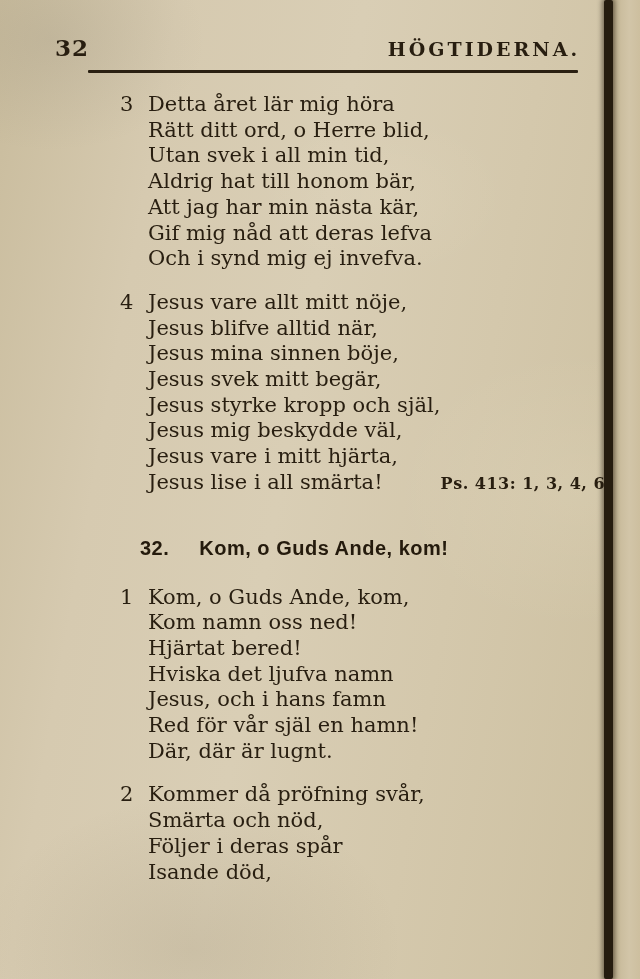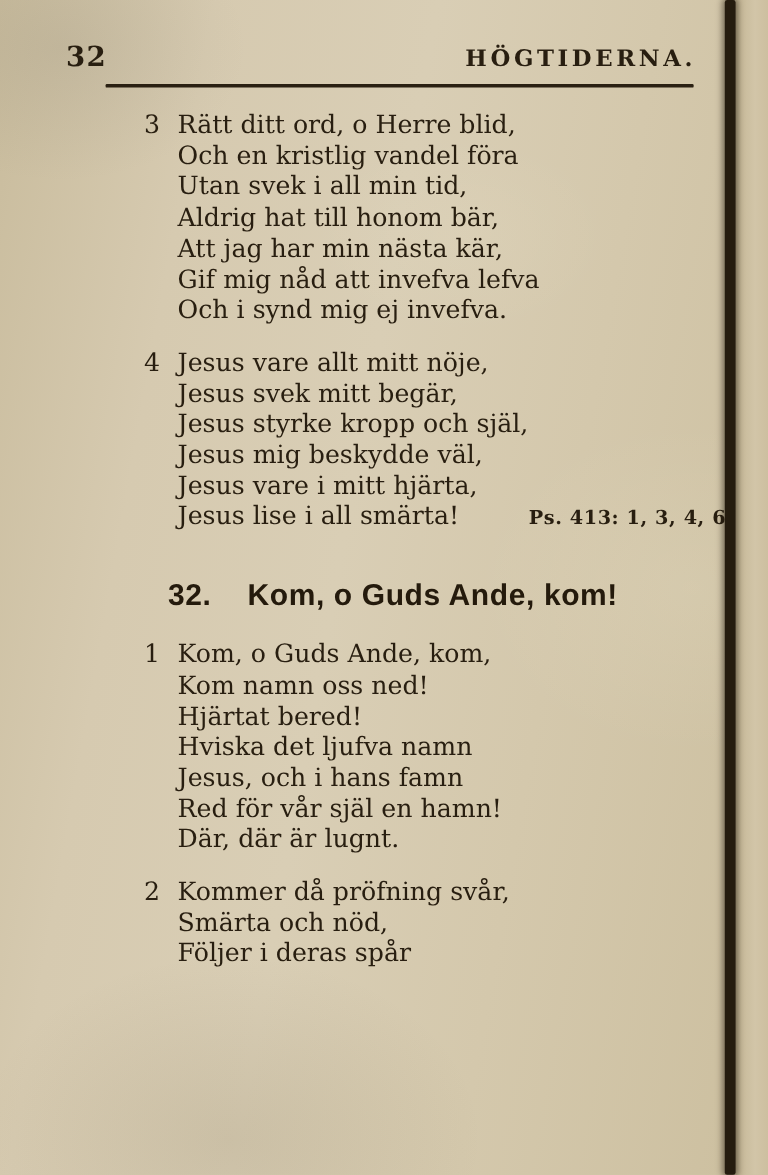--- a/index.html
+++ b/index.html
@@ -73,55 +73,57 @@
     font-size:16px;font-weight:bold;
     letter-spacing:.5px;
     padding-left:10px;
   }
 
   .hymn-heading{
     display:flex;align-items:flex-end;
     margin:34px 0 20px 20px;
     font-family:"Liberation Sans","DejaVu Sans",sans-serif;
     font-weight:bold;
-    font-size:25px;line-height:34px;
+    font-size:20px;line-height:34px;
     letter-spacing:.5px;
     color:#241a0c;
   }
   .hymn-heading .hnum{margin-right:30px;}
 </style>
 </head>
 <body>
 
 <div class="page">
   <div class="texture"></div>
 
   <span class="page-num">32</span>
   <span class="running-title">HÖGTIDERNA.</span>
   <div class="header-rule"></div>
 
   <div class="content">
 
     <section class="verse">
       <span class="vnum">3</span>
       <div class="vlines">
+        <div class="vline">Detta året lär mig höra</div>
         <div class="vline">Rätt ditt ord, o Herre blid,</div>
-        <div class="vline">Och en kristlig vandel föra</div>
         <div class="vline">Utan svek i all min tid,</div>
         <div class="vline">Aldrig hat till honom bär,</div>
         <div class="vline">Att jag har min nästa kär,</div>
-        <div class="vline">Gif mig nåd att invefva lefva</div>
+        <div class="vline">Gif mig nåd att deras lefva</div>
         <div class="vline">Och i synd mig ej invefva.</div>
       </div>
     </section>
 
     <section class="verse">
       <span class="vnum">4</span>
       <div class="vlines">
         <div class="vline">Jesus vare allt mitt nöje,</div>
+        <div class="vline">Jesus blifve alltid när,</div>
+        <div class="vline">Jesus mina sinnen böje,</div>
         <div class="vline">Jesus svek mitt begär,</div>
         <div class="vline">Jesus styrke kropp och själ,</div>
         <div class="vline">Jesus mig beskydde väl,</div>
         <div class="vline">Jesus vare i mitt hjärta,</div>
         <div class="vline vline-with-ref">
           <span>Jesus lise i all smärta!</span>
           <span class="psalm-ref">Ps. 413: 1, 3, 4, 6.</span>
         </div>
       </div>
     </section>
@@ -143,20 +145,21 @@
         <div class="vline">Där, där är lugnt.</div>
       </div>
     </section>
 
     <section class="verse">
       <span class="vnum">2</span>
       <div class="vlines">
         <div class="vline">Kommer då pröfning svår,</div>
         <div class="vline">Smärta och nöd,</div>
         <div class="vline">Följer i deras spår</div>
+        <div class="vline">Isande död,</div>
       </div>
     </section>
 
   </div>
 
   <div class="spine-paper"></div>
   <div class="spine-line"></div>
 </div>
 
 </body></html>

